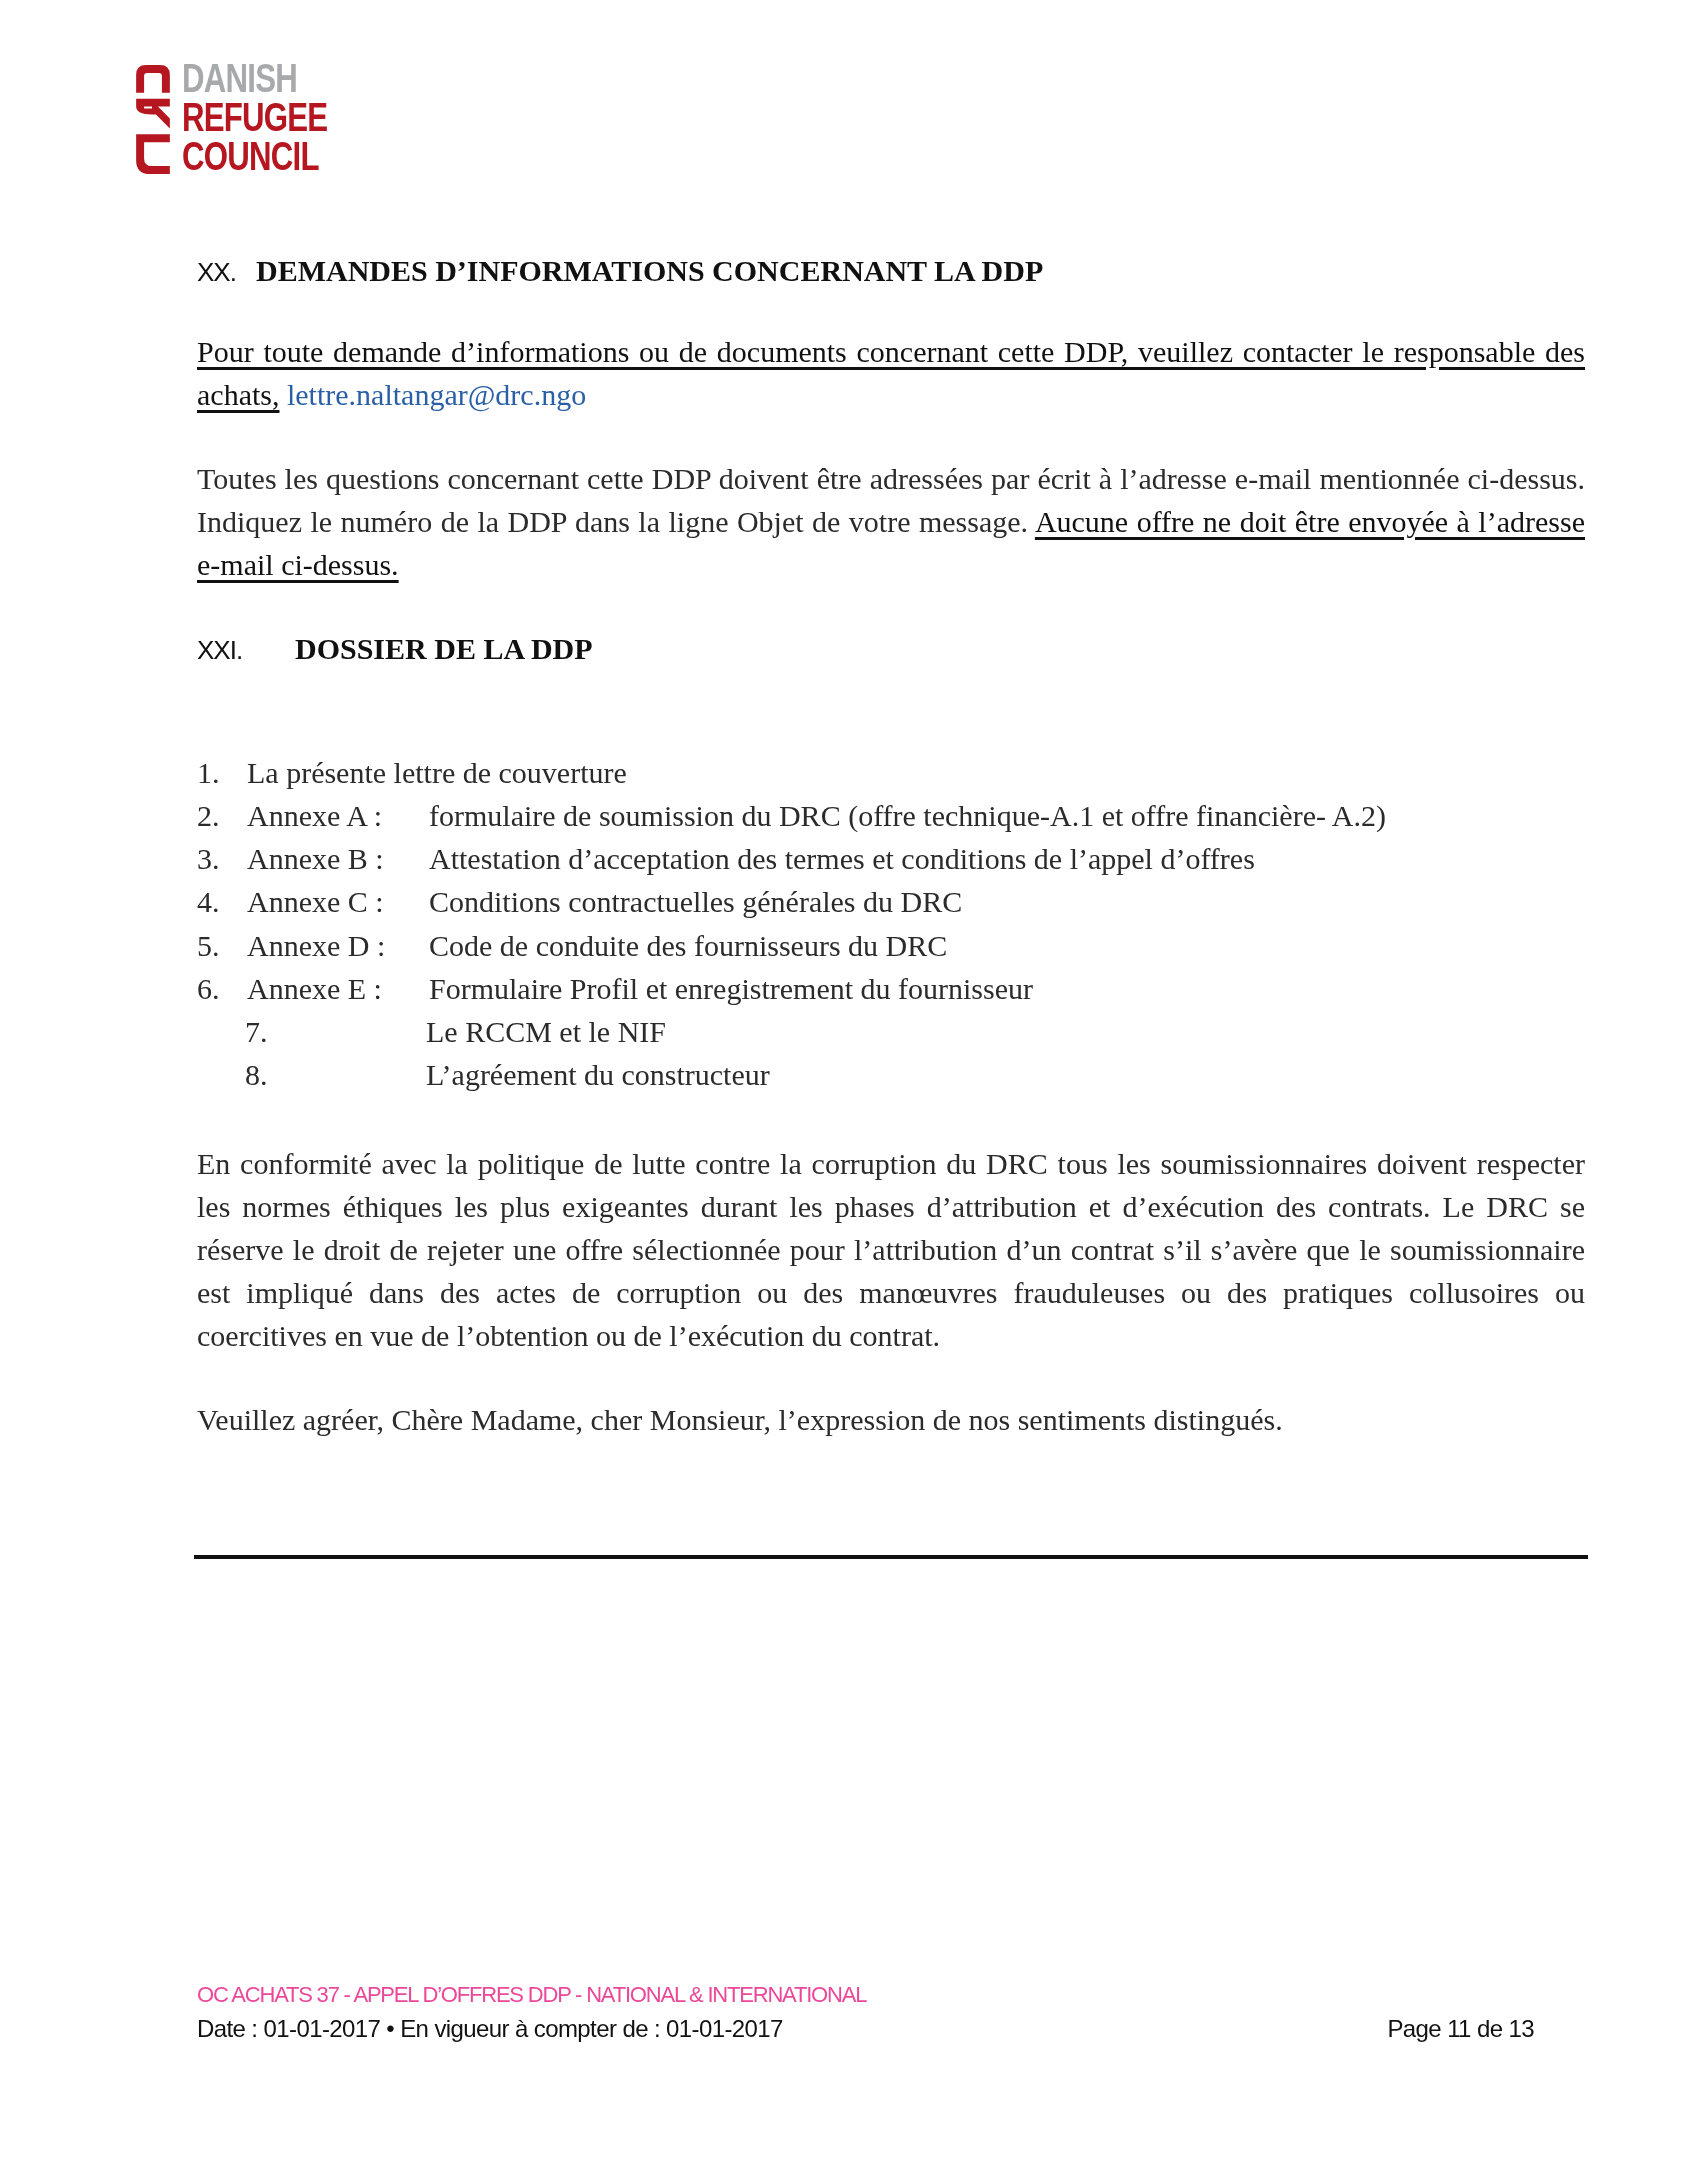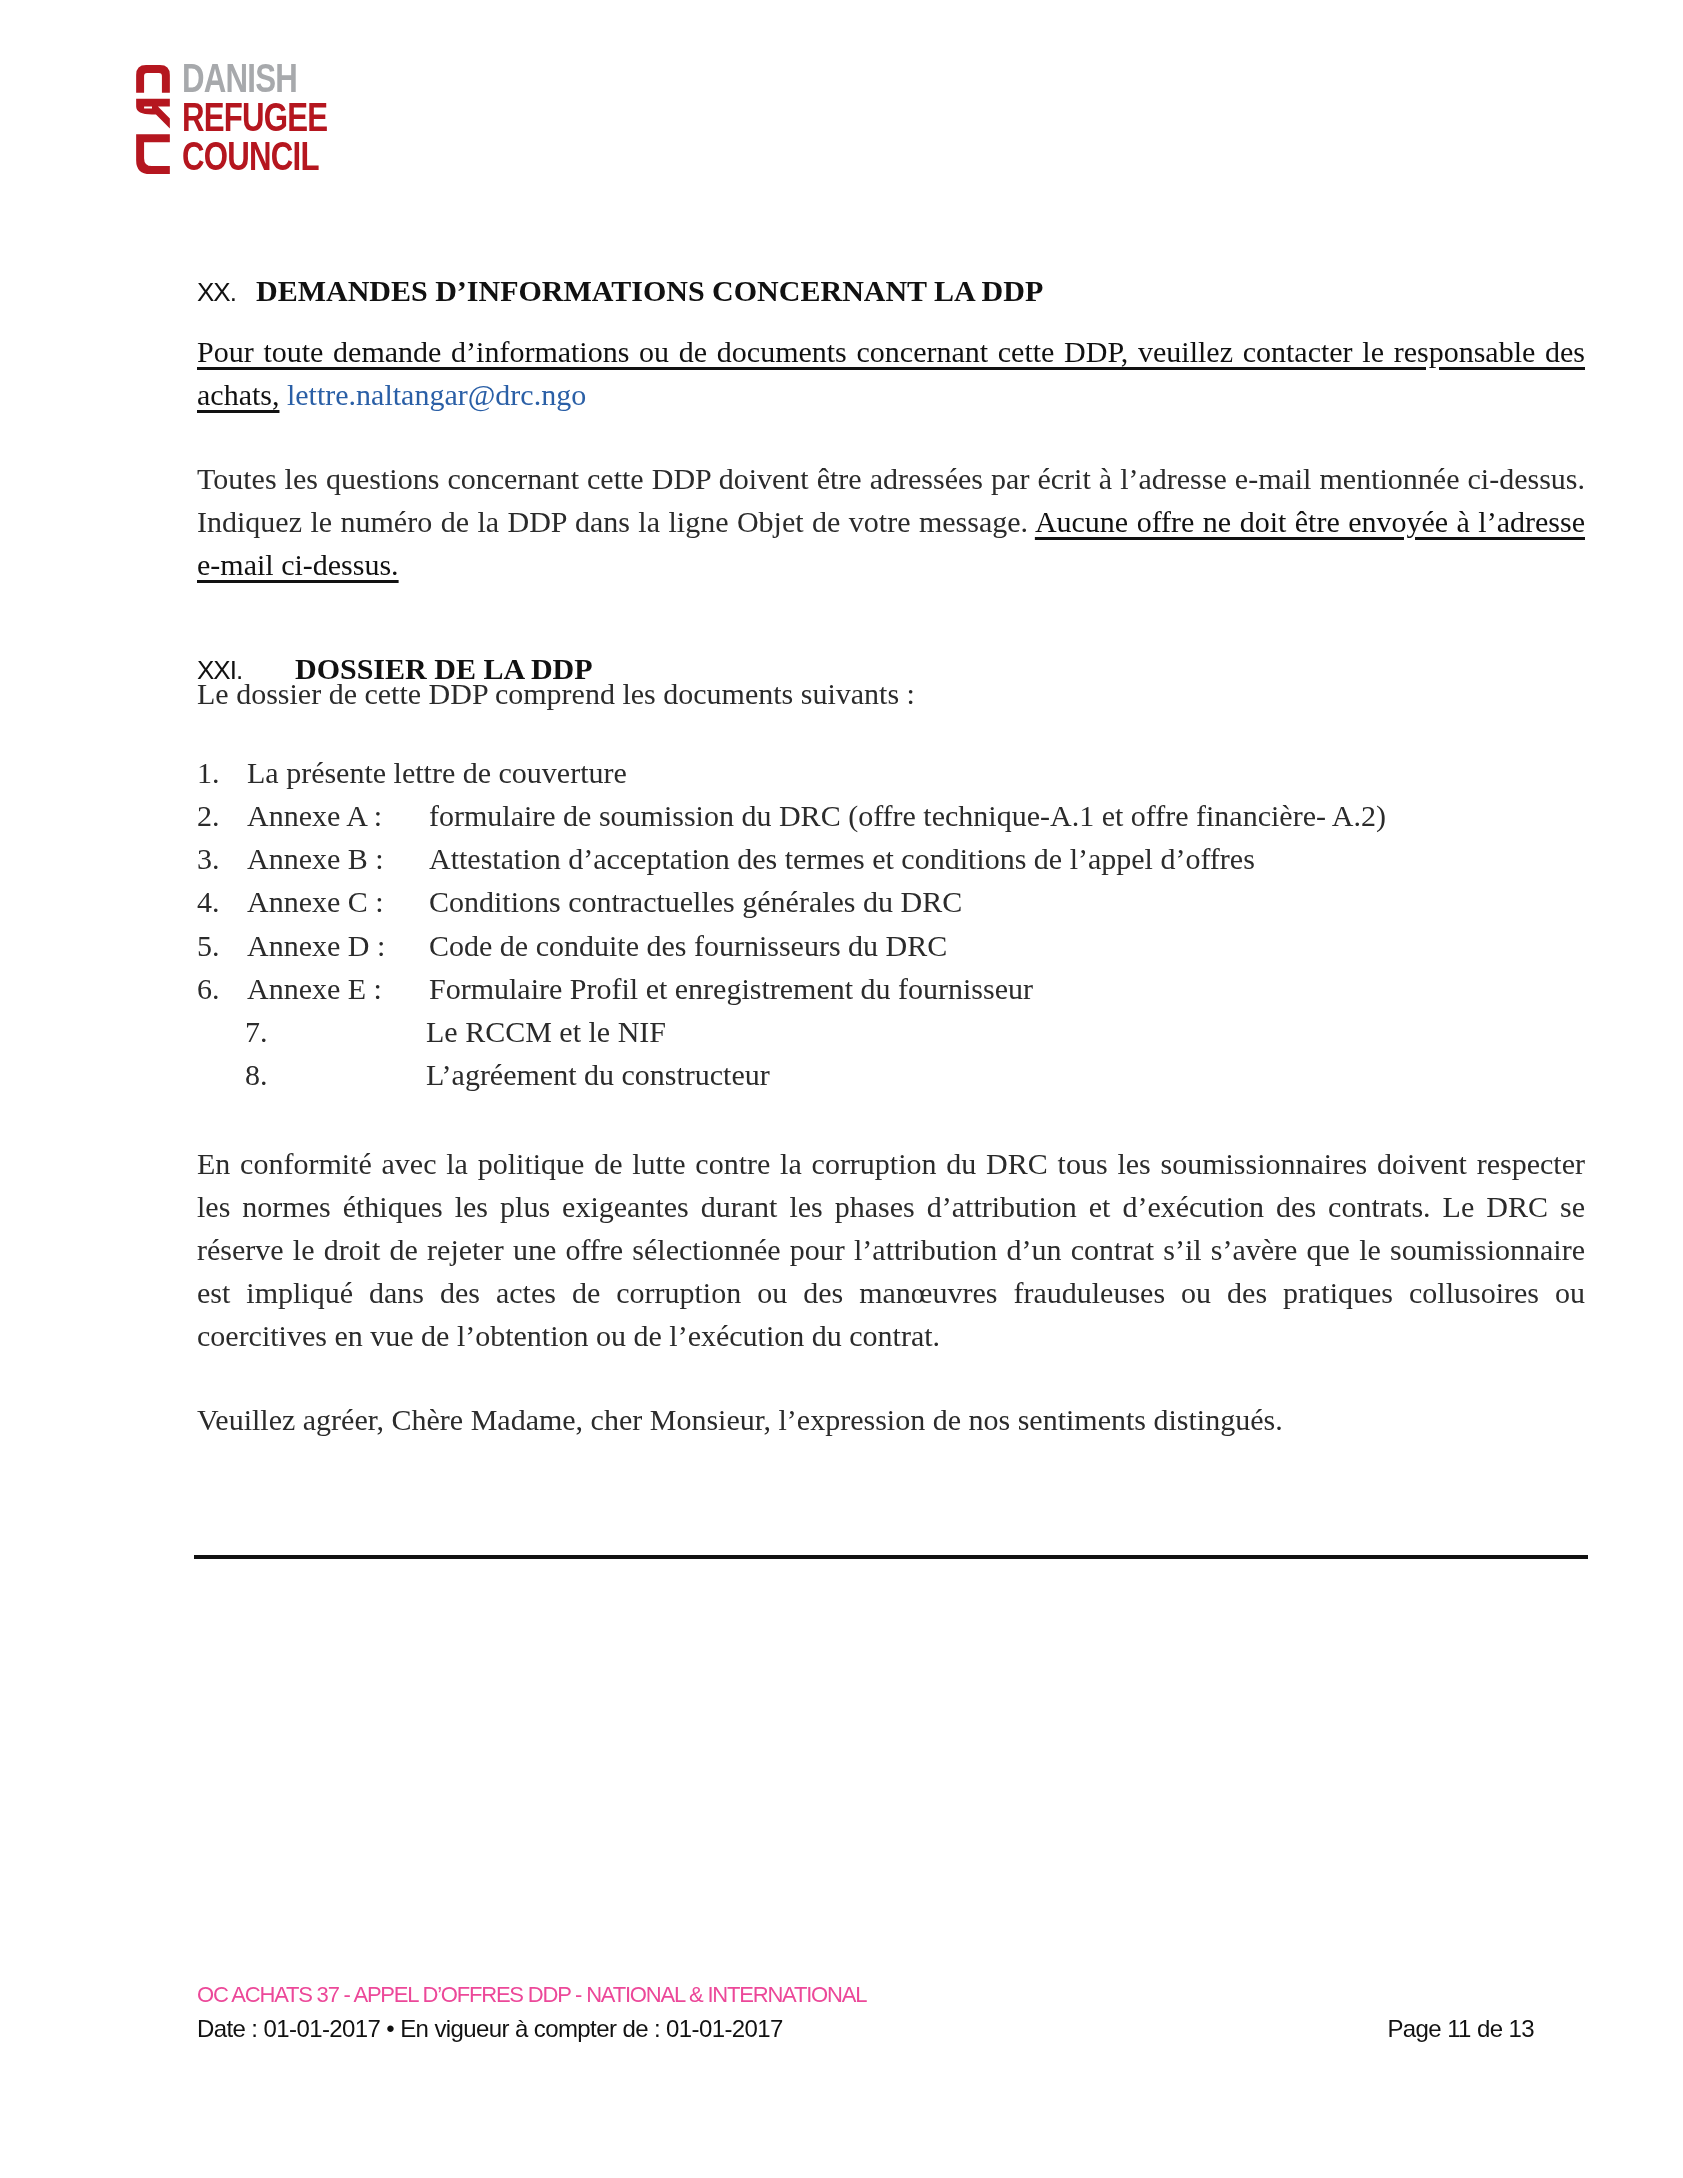--- a/index.html
+++ b/index.html
@@ -10,21 +10,21 @@
   .logo { position: absolute; left: 132px; top: 51px; width: 208px; height: 115px; }
   .logo-drc { position: absolute; left: 0; top: 0; width: 42px; height: 113px; }
   .logo-words { position: absolute; left: 50px; top: -4px; font-family: "Liberation Sans", sans-serif; font-weight: bold;
     font-size: 40px; line-height: 39px; letter-spacing: -1px; transform: scaleX(0.78); transform-origin: left top; }
   .logo-words .grey { color: #a7a9ac; }
   .logo-words .red { color: #b5161f; }
 
   
   .body-text { position: absolute; left: 197px; width: 1388px; font-family: "Liberation Serif", serif; font-size: 30px;
     color: #2b2b2b; line-height: 43px; }
-  .heading { position: absolute; left: 197px; font-family: "Liberation Serif", serif; font-size: 30px; font-weight: bold; color: #111; white-space: nowrap; margin-top: 20px; }
+  .heading { position: absolute; left: 197px; font-family: "Liberation Serif", serif; font-size: 30px; font-weight: bold; color: #111; white-space: nowrap; }
   .heading .num { font-family: "Liberation Sans", sans-serif; font-weight: normal; font-size: 26px; letter-spacing: -1px; display: inline-block; }
   .justify { text-align: justify; text-align-last: left; }
   .bold-ul { font-weight: normal; text-decoration: underline; text-decoration-thickness: 3px; text-underline-offset: 5px; color: #111; }
   .email { color: #2a5fa6; }
 
   .list { position: absolute; left: 197px; width: 1388px; font-family: "Liberation Serif", serif; font-size: 30px; color: #2b2b2b; }
   .list-item { position: absolute; left: 0; height: 44px; white-space: nowrap; }
   .list-item .n { position: absolute; left: 0; }
   .list-item .lbl { position: absolute; left: 50px; }
   .list-item .desc { position: absolute; left: 232px; }
@@ -69,21 +69,20 @@
 
   <div class="body-text justify" style="top:445px;">
     <span>Toutes les questions concernant cette DDP doivent être adressées par écrit à l’adresse e-mail mentionnée ci-dessus. Indiquez le numéro de la DDP dans la ligne Objet de votre message.</span>
     <span class="bold-ul">Aucune offre ne doit être envoyée à l’adresse e-mail ci-dessus.</span>
   </div>
 
   <div class="heading" style="top:620px;">
     <span class="num" style="width:98px;">XXI.</span><span>DOSSIER DE LA DDP</span>
   </div>
 
-  <div class="body-text" style="top:660px;">Le dossier de cette DDP comprend les documents suivants :</div>
 
   <div class="list" style="top:744px;">
     <div class="list-item" style="top:0px;">
       <span class="n">1.</span>
       <span class="lbl">La présente lettre de couverture</span>
     </div>
     <div class="list-item" style="top:43px;">
       <span class="n">2.</span>
       <span class="lbl">Annexe A :</span>
       <span class="desc">formulaire de soumission du DRC (offre technique-A.1 et offre financière- A.2)</span>

